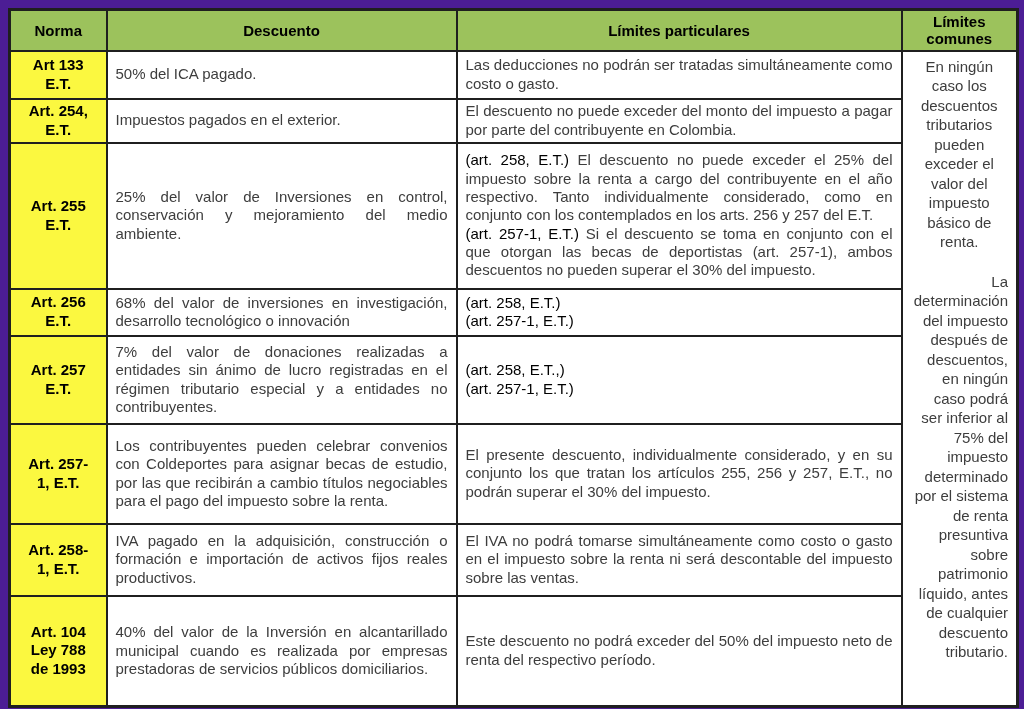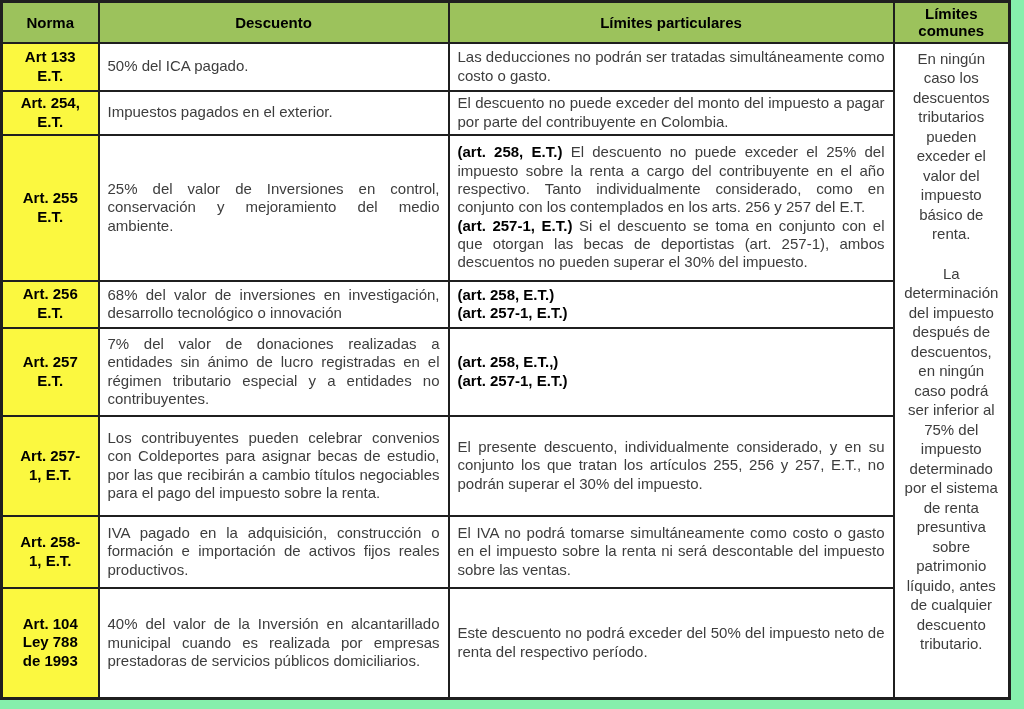--- a/index.html
+++ b/index.html
@@ -5,21 +5,21 @@
   :root{
     --header-bg:#9cc25c;
     --norma-bg:#fbf840;
     --border:#1f1f1f;
     --body-text:#3d3d3d;
     --bold-text:#000000;
   }
   *{box-sizing:border-box;}
   html,body{margin:0;padding:0;background:#ffffff;}
   .page{
-    width:1024px;height:709px;background:#86efac;
+    width:1024px;height:709px;background:#4c1d95;padding:8px;
     font-family:"Liberation Sans",sans-serif;
   }
   table.tax-table{
     border-collapse:collapse;table-layout:fixed;width:1008px;
     border:3px solid var(--border);
     font-size:15px;line-height:1.22;color:var(--body-text);
   }
   col.c-norma{width:97px;}
   col.c-desc{width:350px;}
   col.c-lim{width:445px;}
@@ -32,26 +32,26 @@
     line-height:1.15;padding:2px 3px;
   }
   td.norma{
     background:var(--norma-bg);color:var(--bold-text);font-weight:bold;
     text-align:center;vertical-align:middle;line-height:1.25;padding:2px 2px;
   }
   td.desc,td.lim{
     text-align:justify;vertical-align:middle;background:#ffffff;
   }
   td.lim .para{margin:0;}
-  b.artref{color:var(--bold-text);font-weight:bold;}
+  b.artref{color:var(--bold-text);font-weight:normal;}
   td.com{
     background:#ffffff;text-align:center;vertical-align:top;
     padding:5px 8px;line-height:1.3;
   }
-  .compara + .compara{margin-top:20px;}
+  .compara + .compara{margin-top:20px;text-align:right;}
   tbody tr:nth-child(1){height:48px;}
   tbody tr:nth-child(2){height:44px;}
   tbody tr:nth-child(3){height:146px;}
   tbody tr:nth-child(4){height:47px;}
   tbody tr:nth-child(5){height:88px;}
   tbody tr:nth-child(6){height:100px;}
   tbody tr:nth-child(7){height:72px;}
   tbody tr:nth-child(8){height:111px;}
 </style>
 </head>

